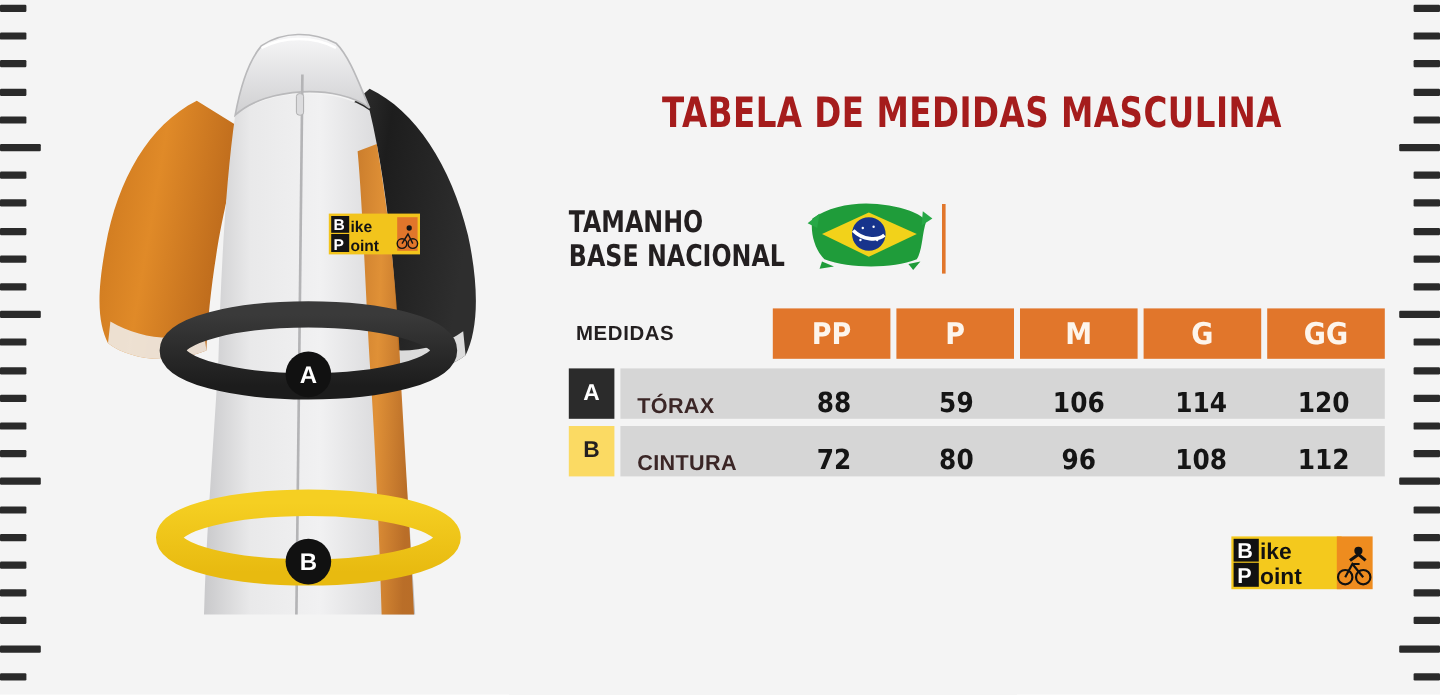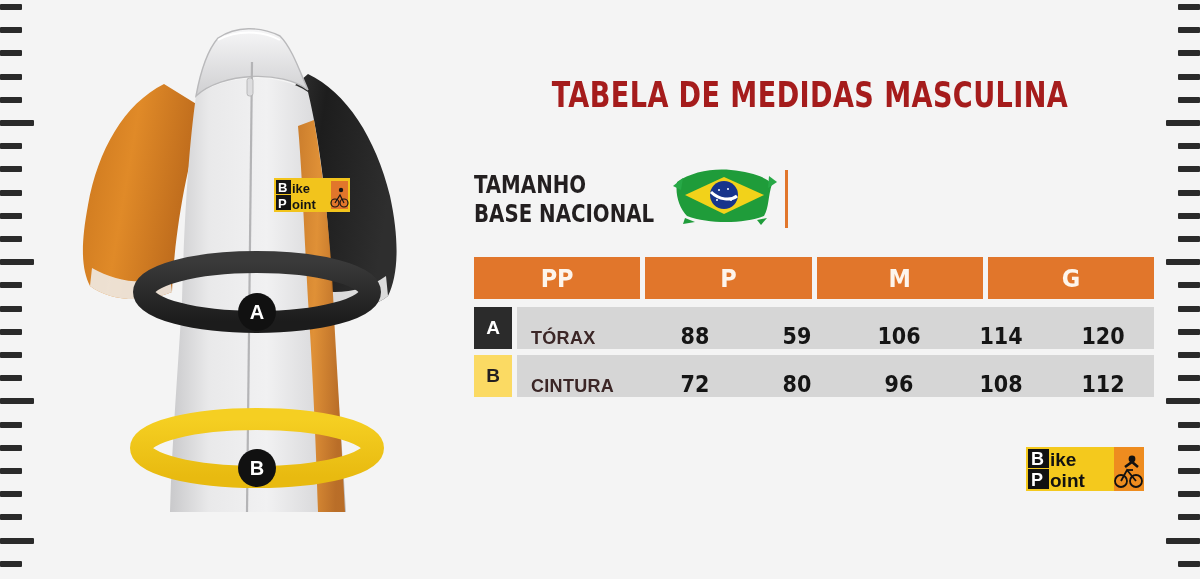--- a/index.html
+++ b/index.html
@@ -380,24 +380,28 @@
           <circle cx="48" cy="38" r="1" fill="#ffffff"></circle>
         </svg>
       </div>
 
       <div class="divider"></div>
 
     </div>
 
     <div class="table">
       <div class="thead">
+        <div class="lbl-col">
+          <span class="medidas">MEDIDAS</span>
+        </div>
         <div class="size-cell">PP</div>
         <div class="size-cell">P</div>
         <div class="size-cell">M</div>
         <div class="size-cell">G</div>
+        <div class="size-cell">GG</div>
       </div>
 
       <div class="trow">
         <div class="badge dark">A</div>
         <div class="rowbody">
           <div class="rowlabel">TÓRAX</div>
           <div class="val">88</div>
           <div class="val">59</div>
           <div class="val">106</div>
           <div class="val">114</div>

